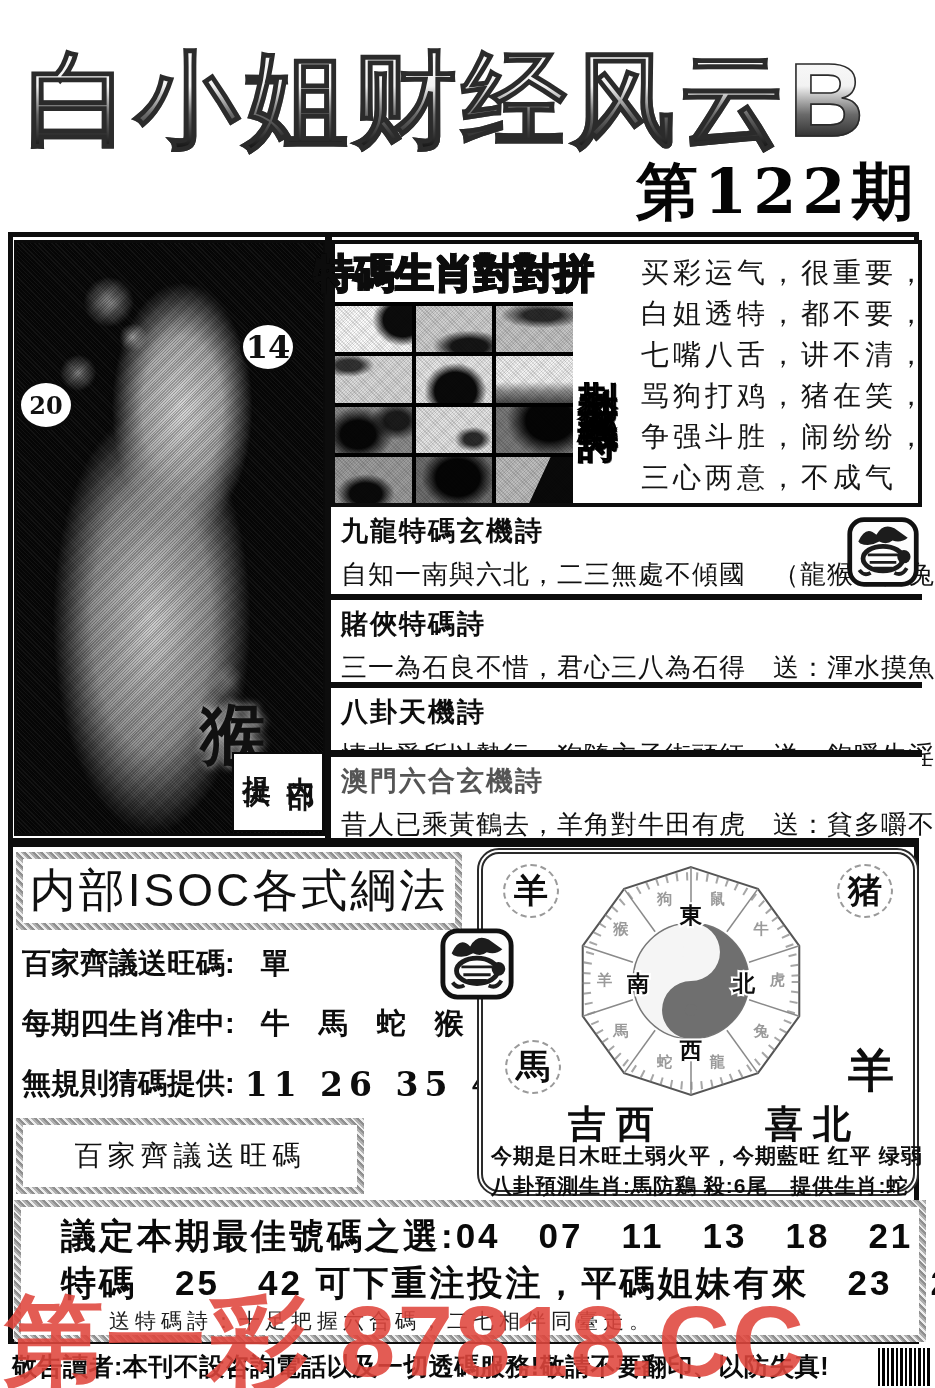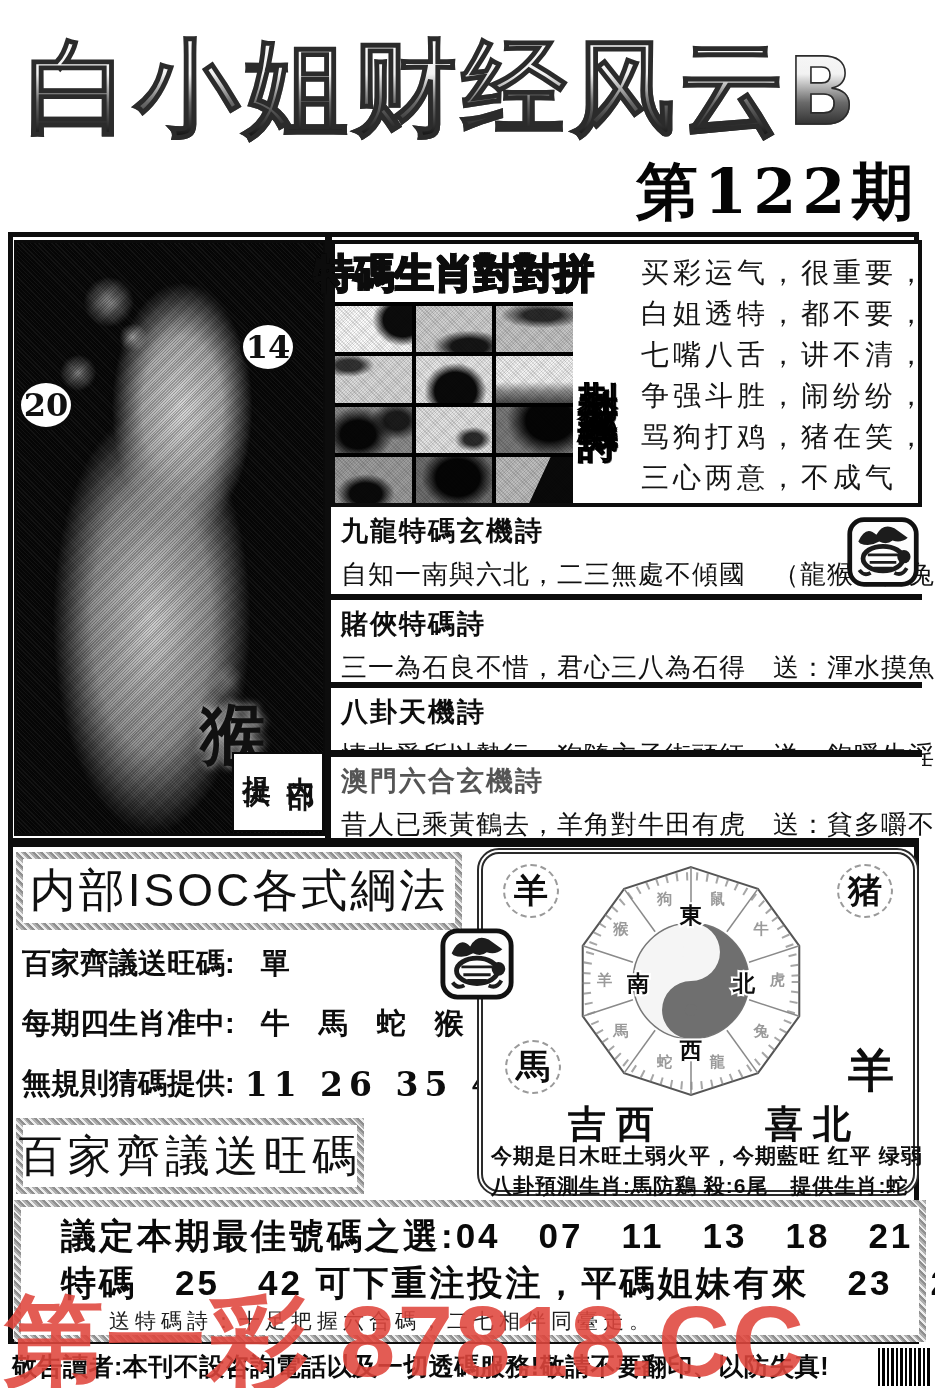--- a/index.html
+++ b/index.html
@@ -2,26 +2,26 @@
 <html><head>
 <meta charset="utf-8">
 <style>
   html,body{margin:0;padding:0;background:#ffffff;}
   .page{position:relative;width:935px;height:1388px;background:#fff;overflow:hidden;
         font-family:"Liberation Sans","DejaVu Sans",sans-serif;color:#111;}
   .abs{position:absolute;}
 
   
   .masthead-title{
-    left:26px;top:20px;width:890px;height:150px;
+    left:26px;top:32px;width:890px;height:150px;
     font-size:104px;font-weight:bold;letter-spacing:5px;white-space:nowrap;
     background:linear-gradient(180deg,#ffffff 0%,#f2f2f2 36%,#6a6a6a 55%,#0a0a0a 80%);
     -webkit-background-clip:text;background-clip:text;color:transparent;
     -webkit-text-stroke:1.6px #2b2b2b;
-    font-family:Liberation Mono, monospace;
+    font-family:Liberation Sans, sans-serif;
   }
   .masthead-issue{
     left:636px;top:150px;width:290px;height:70px;
     font-size:62px;font-weight:bold;letter-spacing:6px;color:#050505;
     font-family:"DejaVu Serif","Liberation Serif",serif;white-space:nowrap;
   }
 
   
   .frame{left:8px;top:232px;width:911px;height:1112px;border:5px solid #0d0d0d;box-sizing:border-box;}
   .band{background:#0d0d0d;}
@@ -37,21 +37,21 @@
       radial-gradient(20px 20px at 38% 16%, #9a9a9a 0%, rgba(0,0,0,0) 70%),
       radial-gradient(24px 24px at 68% 74%, #5a5a5a 0%, rgba(0,0,0,0) 70%),
       #070707;}
   .photo-panel::after{content:"";position:absolute;inset:0;
       background:repeating-linear-gradient(45deg,rgba(255,255,255,.05) 0 1px,transparent 1px 3px),
                  repeating-linear-gradient(-45deg,rgba(0,0,0,.25) 0 1px,transparent 1px 2px);}
   .ball{border-radius:50%;background:#fff;border:3px solid #0a0a0a;box-sizing:border-box;
         display:flex;align-items:center;justify-content:center;font-weight:bold;
         font-family:"DejaVu Serif","Liberation Serif",serif;z-index:3;}
   .ball-right{left:240px;top:322px;width:56px;height:50px;font-size:32px;}
-  .ball-left{left:18px;top:380px;width:56px;height:50px;font-size:32px;}
+  .ball-left{left:18px;top:380px;width:56px;height:50px;font-size:24px;}
   .zodiac-mark{left:200px;top:690px;width:70px;height:80px;font-size:66px;font-weight:bold;color:#101010;
         text-shadow:0 0 8px rgba(255,255,255,.75);z-index:3;
         font-family:"DejaVu Serif","Liberation Serif",serif;}
   .credit-box{left:232px;top:752px;width:92px;height:80px;background:#fff;border:2px solid #0a0a0a;
         box-sizing:border-box;display:flex;flex-direction:row;justify-content:space-around;z-index:3;}
   .credit-col{writing-mode:vertical-rl;text-orientation:upright;font-size:28px;font-weight:bold;
         line-height:44px;letter-spacing:4px;color:#101010;}
 
   
   .col-divider{left:325px;top:237px;width:7px;height:602px;background:#0d0d0d;}
@@ -120,21 +120,21 @@
   .isoc-box{left:16px;top:852px;width:446px;height:78px;}
   .isoc-box .speckle-inner{font-size:46px;letter-spacing:3px;}
   .tip-row{left:22px;width:446px;height:44px;display:flex;align-items:center;
         font-size:29px;font-weight:bold;white-space:nowrap;color:#0d0d0d;}
   .tip-row .tvalue{margin-left:26px;}
   .row1{top:942px;}
   .row2{top:1002px;}
   .row3{top:1062px;}
   .row3 .tvalue{font-family:"DejaVu Serif","Liberation Serif",serif;font-size:33px;letter-spacing:6px;margin-left:10px;}
   .wang-box{left:16px;top:1118px;width:348px;height:76px;}
-  .wang-box .speckle-inner{font-size:44px;letter-spacing:5px;}
+  .wang-box .speckle-inner{font-size:28px;letter-spacing:5px;}
 
   
   .bagua-panel{left:477px;top:848px;width:442px;height:348px;box-sizing:border-box;
         border:6px double #2a2a2a;border-radius:22px;background:#fff;}
   .corner{width:56px;height:54px;border:2px dashed #9a9a9a;border-radius:50%;
         display:flex;align-items:center;justify-content:center;
         font-size:34px;font-weight:bold;color:#0d0d0d;box-sizing:border-box;
         font-family:"DejaVu Serif","Liberation Serif",serif;}
   .c-tl{left:20px;top:10px;}
   .c-tr{left:354px;top:10px;}
@@ -219,22 +219,22 @@
         <div class="cell g11"></div>
         <div class="cell g12"></div>
       </div>
     </div>
     <div class="match-vdivider"></div>
     <div class="match-vtitle">荆楚玄機詩</div>
     <div class="match-poem">
       <div class="poem-line">买彩运气，很重要，</div>
       <div class="poem-line">白姐透特，都不要，</div>
       <div class="poem-line">七嘴八舌，讲不清，</div>
+      <div class="poem-line">骂狗打鸡，猪在笑，</div>
       <div class="poem-line">争强斗胜，闹纷纷，</div>
-      <div class="poem-line">骂狗打鸡，猪在笑，</div>
       <div class="poem-line">三心两意，不成气</div>
     </div>
   </div>
 
   <div class="abs section s1">
     <div class="stitle">九龍特碼玄機詩</div>
     <div class="stext">自知一南與六北，二三無處不傾國　（龍猴牛狗兔）</div>
   </div>
   <svg class="abs stamp stamp-1" viewBox="0 0 80 80">
       <use href="#stamp-symbol"></use>

